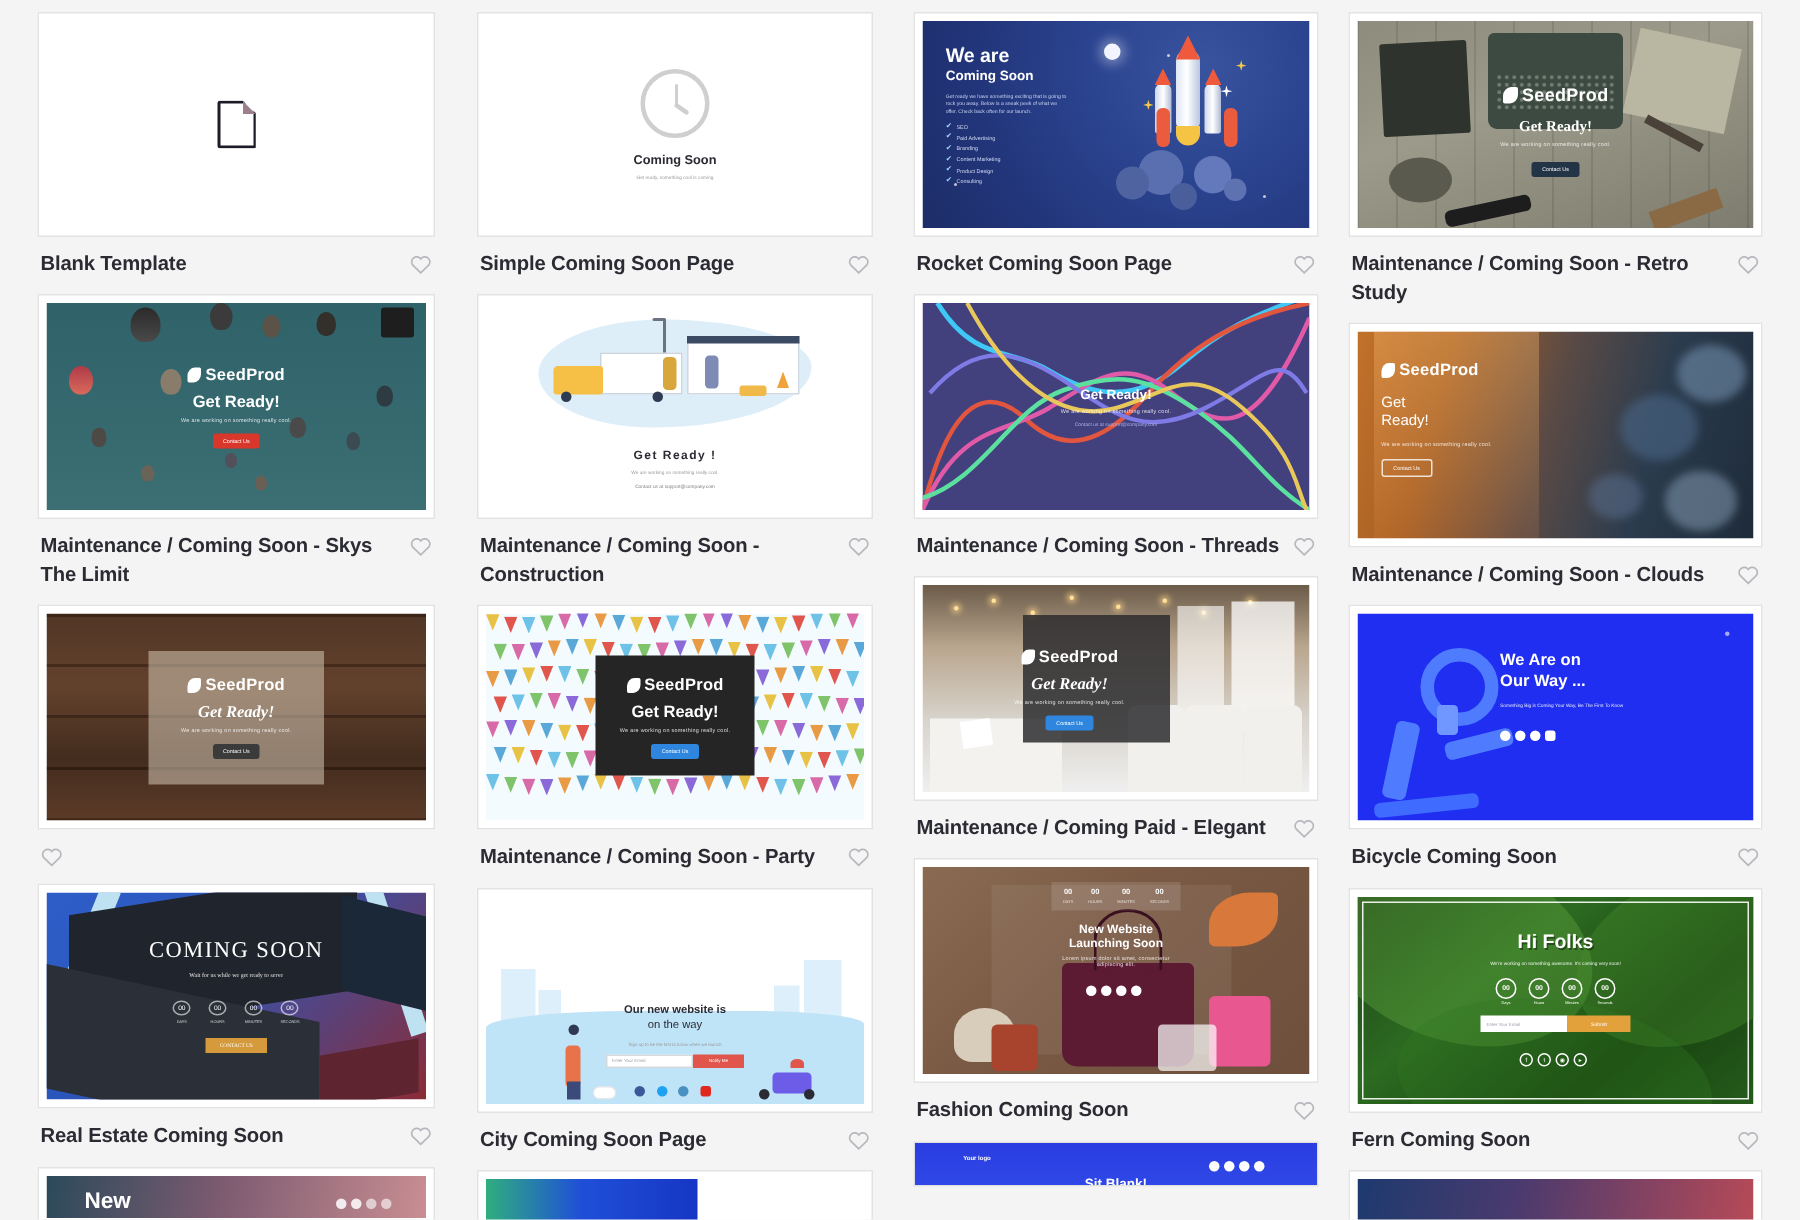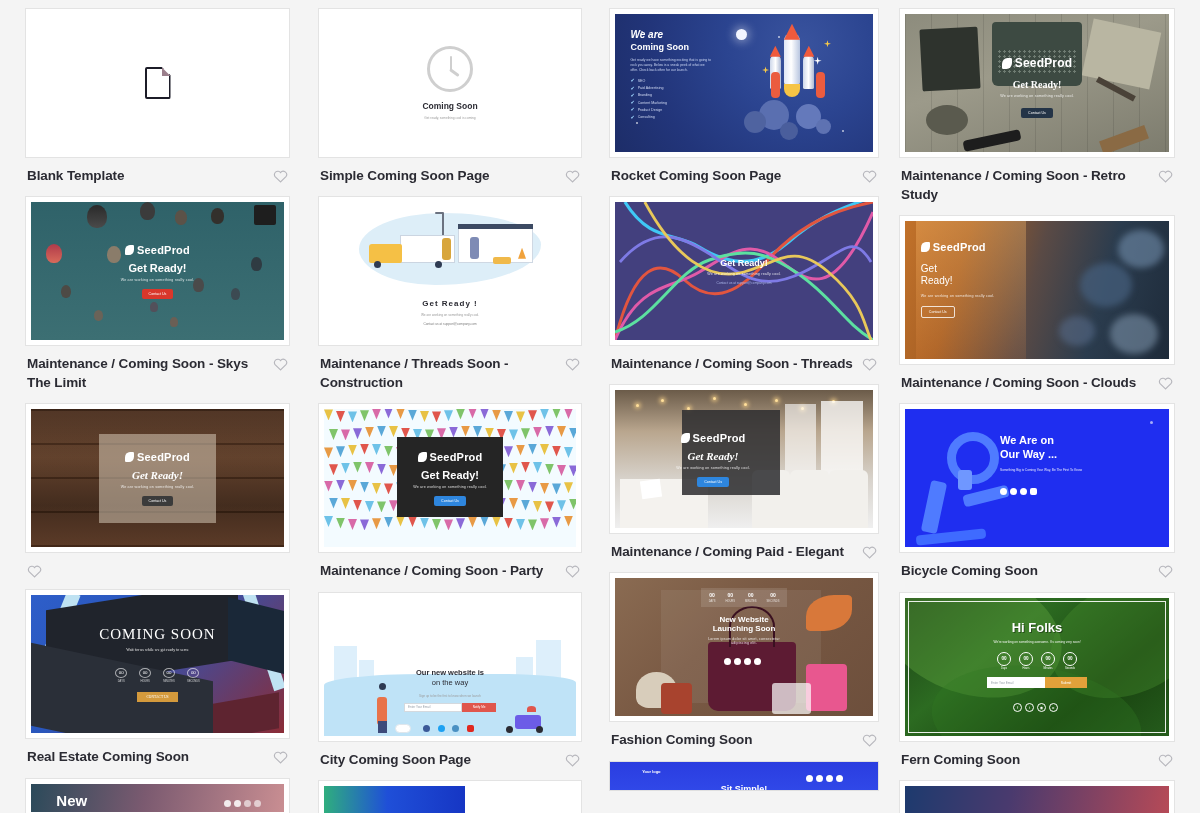--- a/index.html
+++ b/index.html
@@ -447,21 +447,21 @@
             <div style="position:absolute;left:47%;top:8%;width:1.5px;height:16%;background:#6b7280;"></div>
             <div style="position:absolute;left:44%;top:7%;width:9px;height:2.5px;background:#6b7280;border-radius:1px;"></div>
             <div class="center-col" style="justify-content:flex-end;padding-bottom:14px;">
               <div style="font-size:8px;font-weight:700;color:#2b2b33;letter-spacing:1px;">Get  Ready !</div>
               <div style="font-size:3.2px;color:#9b9b9b;margin-top:5px;">We are working on something really cool.</div>
               <div style="font-size:3.2px;color:#7b7b7b;margin-top:5px;">Contact us at support@company.com</div>
             </div>
           </div>
         </div>
         <div class="meta">
-          <div class="title">Maintenance / Threads Soon - Construction</div>
+          <div class="title">Maintenance / Coming Soon - Construction</div>
           <span class="heart">
             <svg width="15" height="14" viewBox="0 0 24 22">
                 <path d="M12 20.5 3.3 12A5.3 5.3 0 0 1 12 5.6 5.3 5.3 0 0 1 20.7 12Z" fill="none" stroke="#b7b7bd" stroke-width="1.8"></path>
               </svg>
           </span>
         </div>
       </div>
 
       <div class="card">
         <div class="thumb-frame">
@@ -727,21 +727,21 @@
             <div class="booster" style="left:60%;top:30%;"></div>
             <div class="booster-nose" style="left:60%;top:23%;"></div>
             <div class="booster" style="left:73%;top:30%;"></div>
             <div class="booster-nose" style="left:73%;top:23%;"></div>
             <div class="rocket-fin" style="left:60.5%;top:42%;"></div>
             <div class="rocket-fin" style="left:78%;top:42%;"></div>
             <div class="rocket-body" style="left:65.5%;"></div>
             <div class="rocket-nose" style="left:65.5%;"></div>
             <div class="flame" style="left:65.5%;top:51%;"></div>
             <div style="position:absolute;left:6%;top:11%;">
-              <div style="color:#fff;font-size:10px;font-weight:800;line-height:1.25;font-style:italic;">We are</div>
+              <div style="color:#fff;font-size:13px;font-weight:800;line-height:1.25;">We are</div>
               <div style="color:#fff;font-size:9px;font-weight:800;line-height:1.25;">Coming Soon</div>
               <div class="tiny" style="color:#c6d2f0;width:82px;margin-top:5px;">Get ready we have something exciting that is going to rock you away. Below is a sneak peek of what we offer. Check back often for our launch.</div>
               <div style="margin-top:5px;">
                 <div class="check-row">
                     <span class="ck">✔</span>
                     <span>SEO</span>
                   </div>
                 <div class="check-row">
                     <span class="ck">✔</span>
                     <span>Paid Advertising</span>
@@ -898,21 +898,21 @@
       </div>
 
       <div class="card">
         <div class="thumb-frame no-pad">
           <div class="thumb partial">
             <div class="logo-blue"></div>
             <div style="position:absolute;left:12%;top:7px;color:#fff;font-size:4px;font-weight:700;">Your logo</div>
             <div style="position:absolute;right:12%;top:6px;">
               <span class="soc"></span><span class="soc"></span><span class="soc"></span><span class="soc"></span>
             </div>
-            <div style="position:absolute;left:0;right:0;top:22px;text-align:center;color:#fff;font-size:9px;font-weight:700;">Sit Simple!</div>
+            <div style="position:absolute;left:0;right:0;top:22px;text-align:center;color:#fff;font-size:9px;font-weight:700;">Sit Blank!</div>
           </div>
         </div>
       </div>
     </div>
 
     <div class="column">
 
       <div class="card">
         <div class="thumb-frame">
           <div class="thumb">

